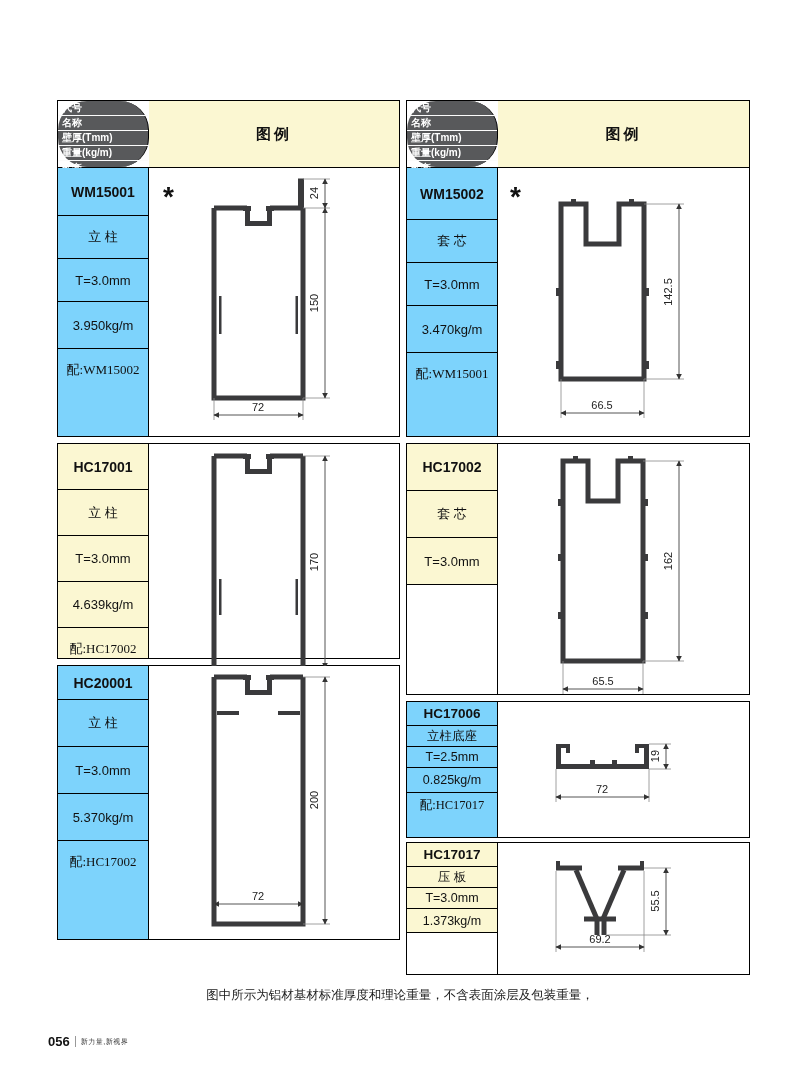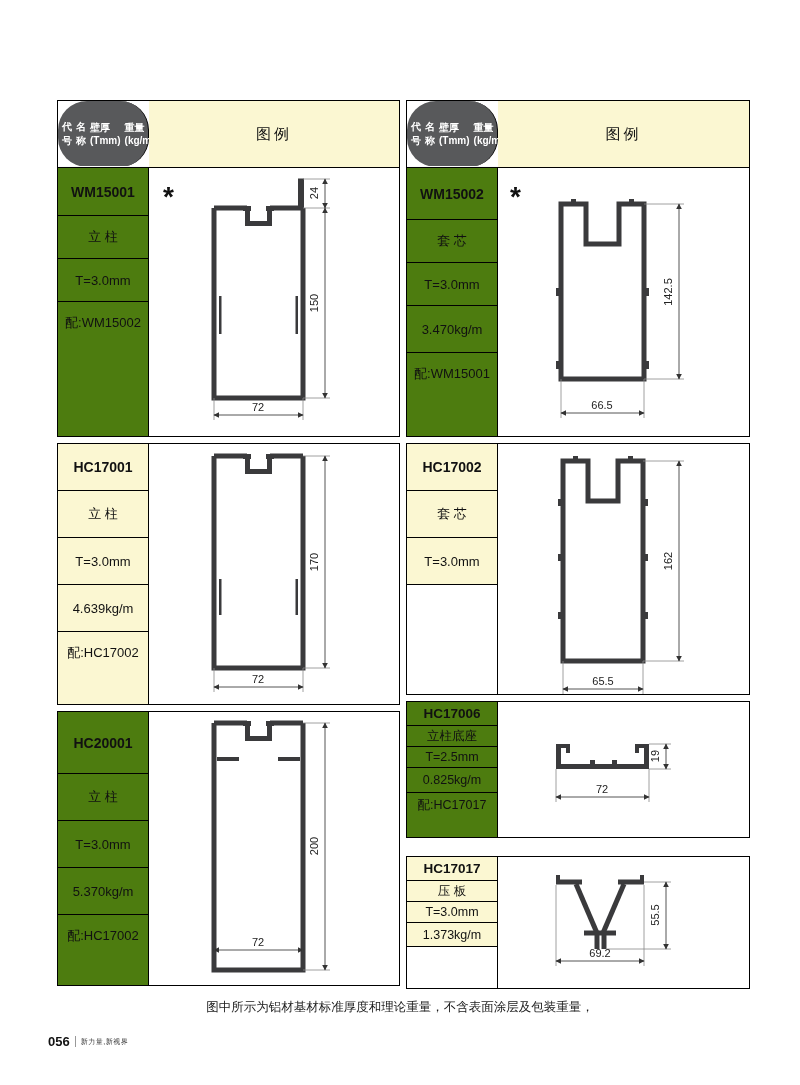--- a/index.html
+++ b/index.html
@@ -2,39 +2,39 @@
 <html><head>
 <meta charset="utf-8">
 <style>
   html,body{margin:0;padding:0;}
   body{width:800px;height:1085px;background:#fff;font-family:"Liberation Sans","DejaVu Sans",sans-serif;position:relative;overflow:hidden;}
   .col{position:absolute;top:100px;}
   .col-left{left:57px;width:343px;}
   .col-right{left:406px;width:344px;}
   .block{border:1px solid #000;box-sizing:border-box;background:#fff;display:flex;flex-direction:column;}
   .hdr-row{display:flex;border-bottom:1px solid #000;height:66px;}
-  .hdr-col{width:91px;background:#58595b;display:flex;flex-direction:row;border-right:1px solid #000;box-sizing:border-box;border-radius:29px;}
+  .hdr-col{width:91px;background:#58595b;display:flex;flex-direction:column;border-right:1px solid #000;box-sizing:border-box;border-radius:29px;}
   .hdr-cell{flex:1;color:#fff;font-size:10px;font-weight:bold;display:flex;align-items:center;padding-left:4px;border-bottom:1px solid #fbfbfb;box-sizing:border-box;}
   .hdr-cell:last-child{border-bottom:none;}
-  .legend-cell{flex:1;background:#fbf7d2;display:flex;align-items:center;justify-content:center;font-size:15px;font-weight:normal;letter-spacing:3px;color:#111;}
+  .legend-cell{flex:1;background:#fbf7d2;display:flex;align-items:center;justify-content:center;font-size:15px;font-weight:bold;letter-spacing:3px;color:#111;}
   .body-row{display:flex;flex:1;min-height:0;}
   .label-col{width:91px;border-right:1px solid #000;display:flex;flex-direction:column;box-sizing:border-box;}
   .cell{border-bottom:1px solid #000;box-sizing:border-box;display:flex;align-items:center;justify-content:center;text-align:center;color:#111;font-size:13px;}
   .cell.code{font-weight:bold;font-size:14px;}
-  .cell.last{flex:1;border-bottom:none;align-items:flex-start;padding-top:12px;}
+  .cell.last{flex:1;border-bottom:none;align-items:flex-start;padding-top:12px;font-family:Liberation Serif, serif;}
   .compact .cell{font-size:12.5px;}
   .compact .cell.code{font-size:13.5px;}
   .compact .cell.last{padding-top:4px;}
-  .bg-gray{background:#4d7c0f;}
+  .bg-gray{background:#7dd3fc;}
   .bg-yellow{background:#fbf7d2;}
   .drawing{flex:1;position:relative;background:#fff;}
   .drawing svg{position:absolute;left:0;top:0;}
   .gap6{margin-top:6px;}
-  .gap4{margin-top:18px;}
-  .note{position:absolute;left:0;top:986px;width:800px;text-align:center;font-size:12.5px;line-height:18px;color:#1b1b1b;margin-top:12px;}
+  .gap4{margin-top:4px;}
+  .note{position:absolute;left:0;top:986px;width:800px;text-align:center;font-size:12.5px;line-height:18px;color:#1b1b1b;}
   .footer{position:absolute;left:48px;top:1034px;display:flex;align-items:center;}
   .footer .pg{font-weight:bold;font-size:13px;color:#111;}
   .footer .sep{width:1px;height:11px;background:#999;margin:0 5px;}
   .footer .slogan{font-size:7px;color:#333;letter-spacing:0.5px;}
   text{fill:#222;font-size:11px;font-family:"Liberation Sans",sans-serif;}
   .prof{stroke:#3a3a3c;}
   .dim{stroke:#555;stroke-width:1;}
   .ext{stroke:#888;stroke-width:0.8;}
   .ast{font-size:28px;font-weight:bold;fill:#111;}
 </style>
@@ -60,20 +60,21 @@
         <div class="hdr-cell">重量(kg/m)</div>
         <div class="hdr-cell">配套</div>
       </div>
       <div class="legend-cell">图例</div>
     </div>
     <div class="body-row">
       <div class="label-col">
         <div class="cell code bg-gray" style="height:48px">WM15001</div>
         <div class="cell bg-gray" style="height:43px">立 柱</div>
         <div class="cell bg-gray" style="height:43px">T=3.0mm</div>
+        <div class="cell bg-gray" style="height:47px">3.950kg/m</div>
         <div class="cell bg-gray last">配:WM15002</div>
       </div>
       <div class="drawing">
         <svg width="250" height="267" viewBox="0 0 250 267">
           <text class="ast" x="14" y="38">*</text>
           <path class="prof" d="M65,40 L65,230 L154,230 L154,40" fill="none" stroke-width="5"></path>
           <path class="prof" d="M65,40 H98 M121,40 H154" fill="none" stroke-width="5"></path>
           <rect class="prof" x="149.5" y="11" width="5" height="29" fill="#3a3a3c" stroke="none"></rect>
           <g fill="#3a3a3c">
             <rect x="94" y="38" width="8" height="5"></rect>
@@ -93,21 +94,21 @@
           <text transform="rotate(-90 169 135)" x="169" y="135" text-anchor="middle">150</text>
           <line class="ext" x1="65" y1="230" x2="65" y2="252"></line>
           <line class="ext" x1="154" y1="230" x2="154" y2="252"></line>
           <line class="dim" x1="65" y1="247" x2="154" y2="247" marker-start="url(#arw)" marker-end="url(#arw)"></line>
           <text x="109" y="243" text-anchor="middle">72</text>
         </svg>
       </div>
     </div>
   </div>
 
-  <div class="block gap6" style="height:262px">
+  <div class="block gap6" style="height:216px">
     <div class="body-row">
       <div class="label-col">
         <div class="cell code bg-yellow" style="height:47px">HC17001</div>
         <div class="cell bg-yellow" style="height:47px">立 柱</div>
         <div class="cell bg-yellow" style="height:47px">T=3.0mm</div>
         <div class="cell bg-yellow" style="height:47px">4.639kg/m</div>
         <div class="cell bg-yellow last">配:HC17002</div>
       </div>
       <div class="drawing">
         <svg width="250" height="260" viewBox="0 0 250 260">
@@ -131,21 +132,21 @@
           <line class="dim" x1="65" y1="243" x2="154" y2="243" marker-start="url(#arw)" marker-end="url(#arw)"></line>
           <text x="109" y="239" text-anchor="middle">72</text>
         </svg>
       </div>
     </div>
   </div>
 
   <div class="block gap6" style="height:275px">
     <div class="body-row">
       <div class="label-col">
-        <div class="cell code bg-gray" style="height:62px">HC20001</div>
+        <div class="cell code bg-gray" style="height:34px">HC20001</div>
         <div class="cell bg-gray" style="height:47px">立 柱</div>
         <div class="cell bg-gray" style="height:47px">T=3.0mm</div>
         <div class="cell bg-gray" style="height:47px">5.370kg/m</div>
         <div class="cell bg-gray last">配:HC17002</div>
       </div>
       <div class="drawing">
         <svg width="250" height="273" viewBox="0 0 250 273">
           <path class="prof" d="M65,11 L65,258 L154,258 L154,11" fill="none" stroke-width="5"></path>
           <path class="prof" d="M65,11 H98 M121,11 H154" fill="none" stroke-width="5"></path>
           <g fill="#3a3a3c">

